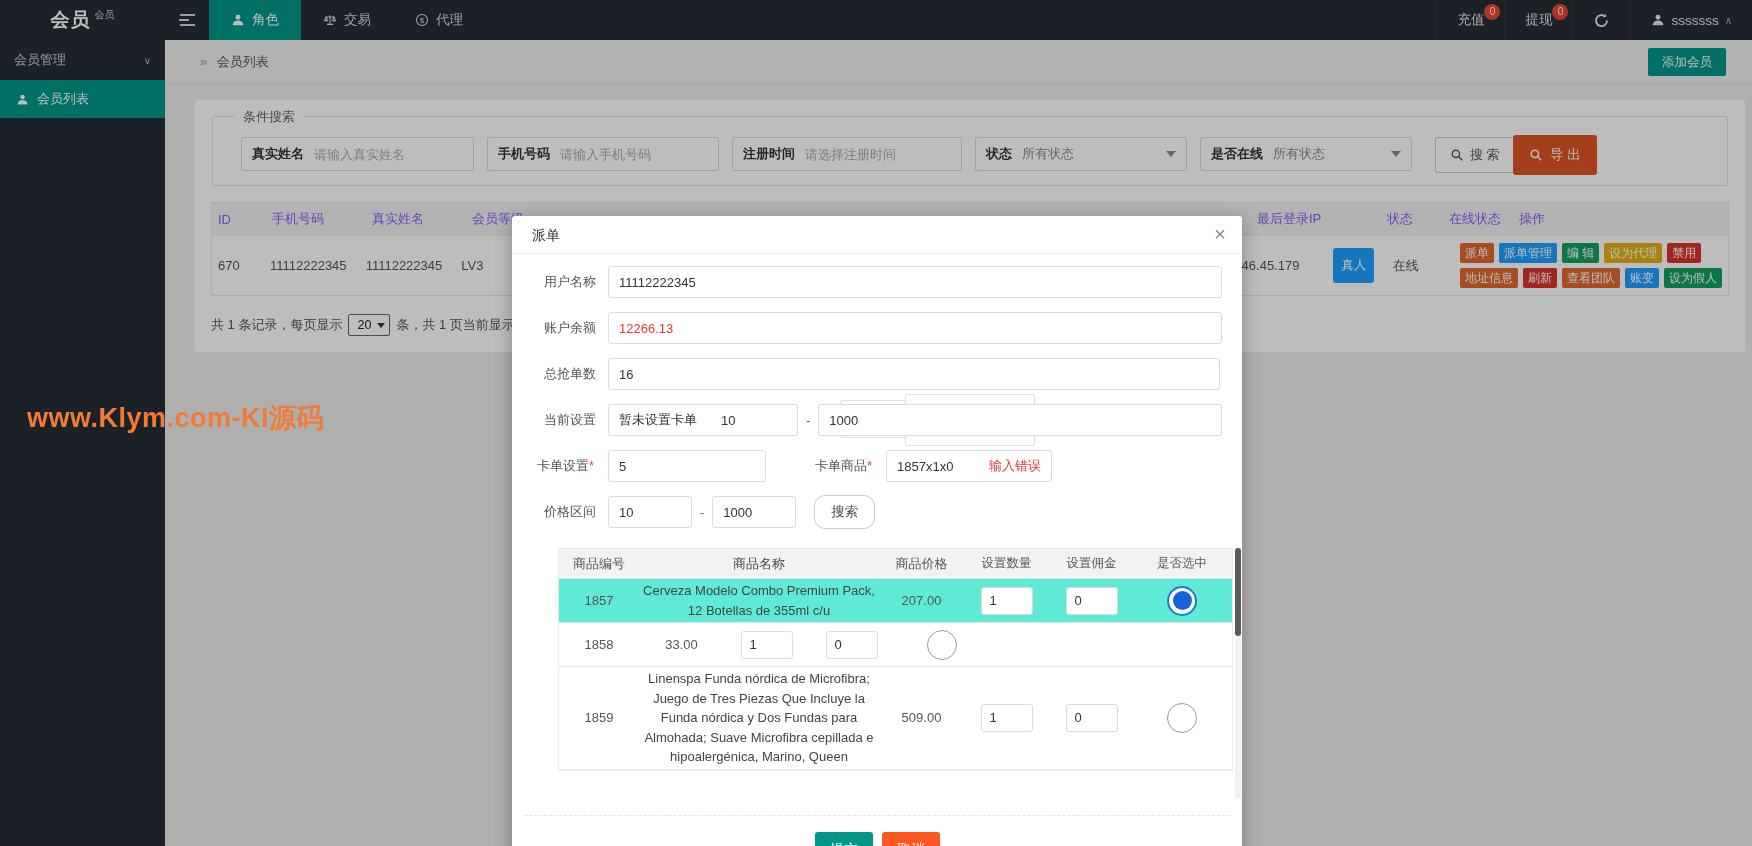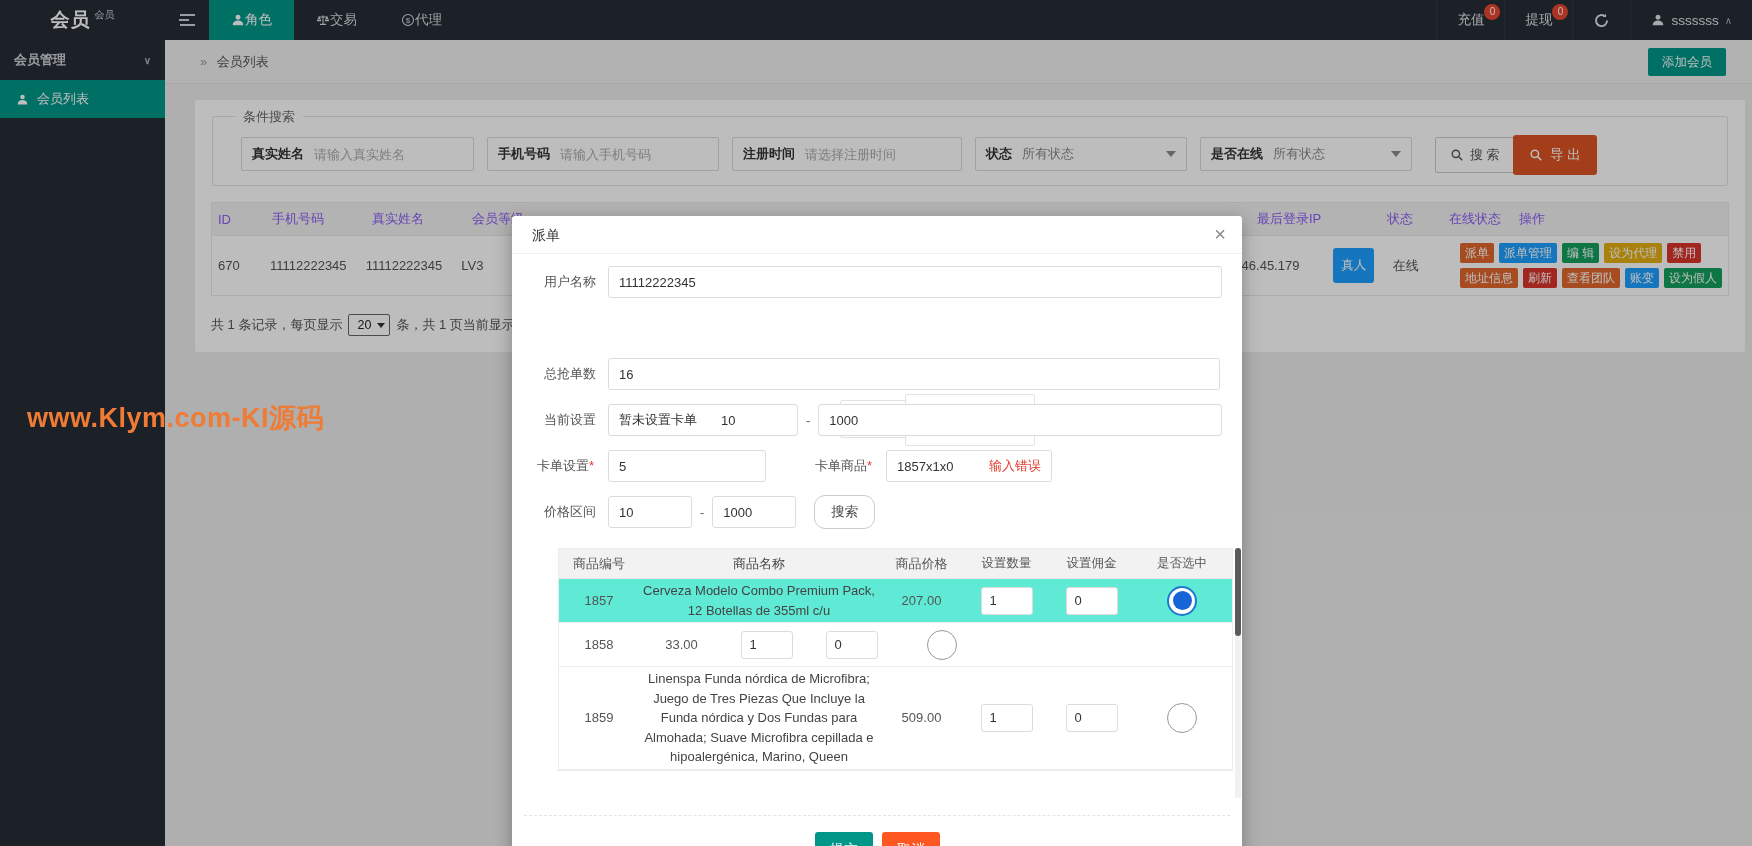--- a/index.html
+++ b/index.html
@@ -7,32 +7,32 @@
   body { position:relative; background:#ededed; font-family:"Liberation Sans",sans-serif; font-size:13px; color:#333; }
 
   
   .navbar { position:absolute; left:0; top:0; width:1752px; height:40px; background:#272c35; display:flex; align-items:stretch; z-index:10; }
   .logo { width:165px; display:flex; align-items:center; justify-content:center; color:#fff; }
   .logo b { font-size:19px; font-weight:bold; letter-spacing:1px; }
   .logo sup { font-size:10px; color:#cfd3da; margin-left:4px; position:relative; top:-5px; }
   .hamb { width:44px; display:flex; flex-direction:column; justify-content:center; align-items:center; gap:3px; cursor:pointer; }
   .hamb i { width:15px; height:2px; background:#cfd3da; }
   .hamb i.short { width:10px; align-self:flex-start; margin-left:14px; }
-  .ntab { display:flex; align-items:center; gap:0; padding:0 22px; color:#d7dae0; font-size:13.5px; cursor:pointer; }
+  .ntab { display:flex; align-items:center; gap:7px; padding:0 22px; color:#d7dae0; font-size:13.5px; cursor:pointer; }
   .ntab.active { background:#009688; color:#fff; }
   .ntab svg { width:14px; height:14px; }
   .nav-right { margin-left:auto; display:flex; align-items:stretch; }
   .nav-item { position:relative; display:flex; align-items:center; padding:0 20px; color:#e3e6ea; font-size:13.5px; cursor:pointer; border-left:1px solid rgba(255,255,255,0.05); }
   .nbadge { position:absolute; top:4px; right:4px; min-width:16px; height:16px; border-radius:8px; background:#e8472f; color:#fff; font-size:10px; line-height:16px; text-align:center; padding:0 4px; }
   .nav-user { display:flex; align-items:center; gap:6px; }
   .chev { font-size:10px; color:#aab0ba; }
 
   
   .sidebar { position:absolute; left:0; top:40px; width:165px; height:806px; background:#272c35; z-index:5; }
-  .side-group { height:40px; display:flex; align-items:center; justify-content:space-between; padding:0 14px; color:#cfd3da; font-size:13px; cursor:pointer;font-weight:bold; }
+  .side-group { height:40px; display:flex; align-items:center; justify-content:space-between; padding:0 14px; color:#cfd3da; font-size:13px; cursor:pointer; }
   .side-item { height:38px; display:flex; align-items:center; gap:8px; padding:0 16px; color:#fff; font-size:13px; cursor:pointer; }
   .side-item.active { background:#009688; }
   .side-item svg { width:13px; height:13px; }
 
   
   .crumbbar { position:absolute; left:165px; top:40px; width:1587px; height:44px; background:#f0f0f0; border-bottom:1px solid #e2e2e2; z-index:4; }
   .crumb { position:absolute; left:35px; top:13px; color:#555; font-size:13px; }
   .crumb .arr { color:#999; margin-right:6px; }
   .add-btn { position:absolute; right:26px; top:8px; height:28px; padding:0 14px; background:#009688; color:#fff; font-size:12.5px; border:none; border-radius:2px; line-height:28px; cursor:pointer; }
 
@@ -289,20 +289,24 @@
 <div class="modal">
   <div class="m-head">
     <span class="m-title">派单</span>
     <span class="m-close">×</span>
   </div>
 
   <div class="frow" style="top:50px; right:20px;">
     <span class="flab">用户名称</span>
     <input class="tin" style="flex: 1 1 0%;" value="11112222345">
   </div>
+  <div class="frow" style="top:96px; right:20px;">
+    <span class="flab">账户余额</span>
+    <input class="tin redtxt" style="flex: 1 1 0%;" value="12266.13">
+  </div>
   <div class="frow" style="top:142px; right:22px;">
     <span class="flab">总抢单数</span>
     <input class="tin" style="flex: 1 1 0%;" value="16">
   </div>
 
   <div class="ghost" style="left:328px; top:184px; width:70px; height:38px;"></div>
   <div class="ghost" style="left:393px; top:178px; width:130px; height:52px;"></div>
   <div class="frow" style="top:188px; right:20px; z-index:2;">
     <span class="flab">当前设置</span>
     <span class="ibox" style="width:190px;">

